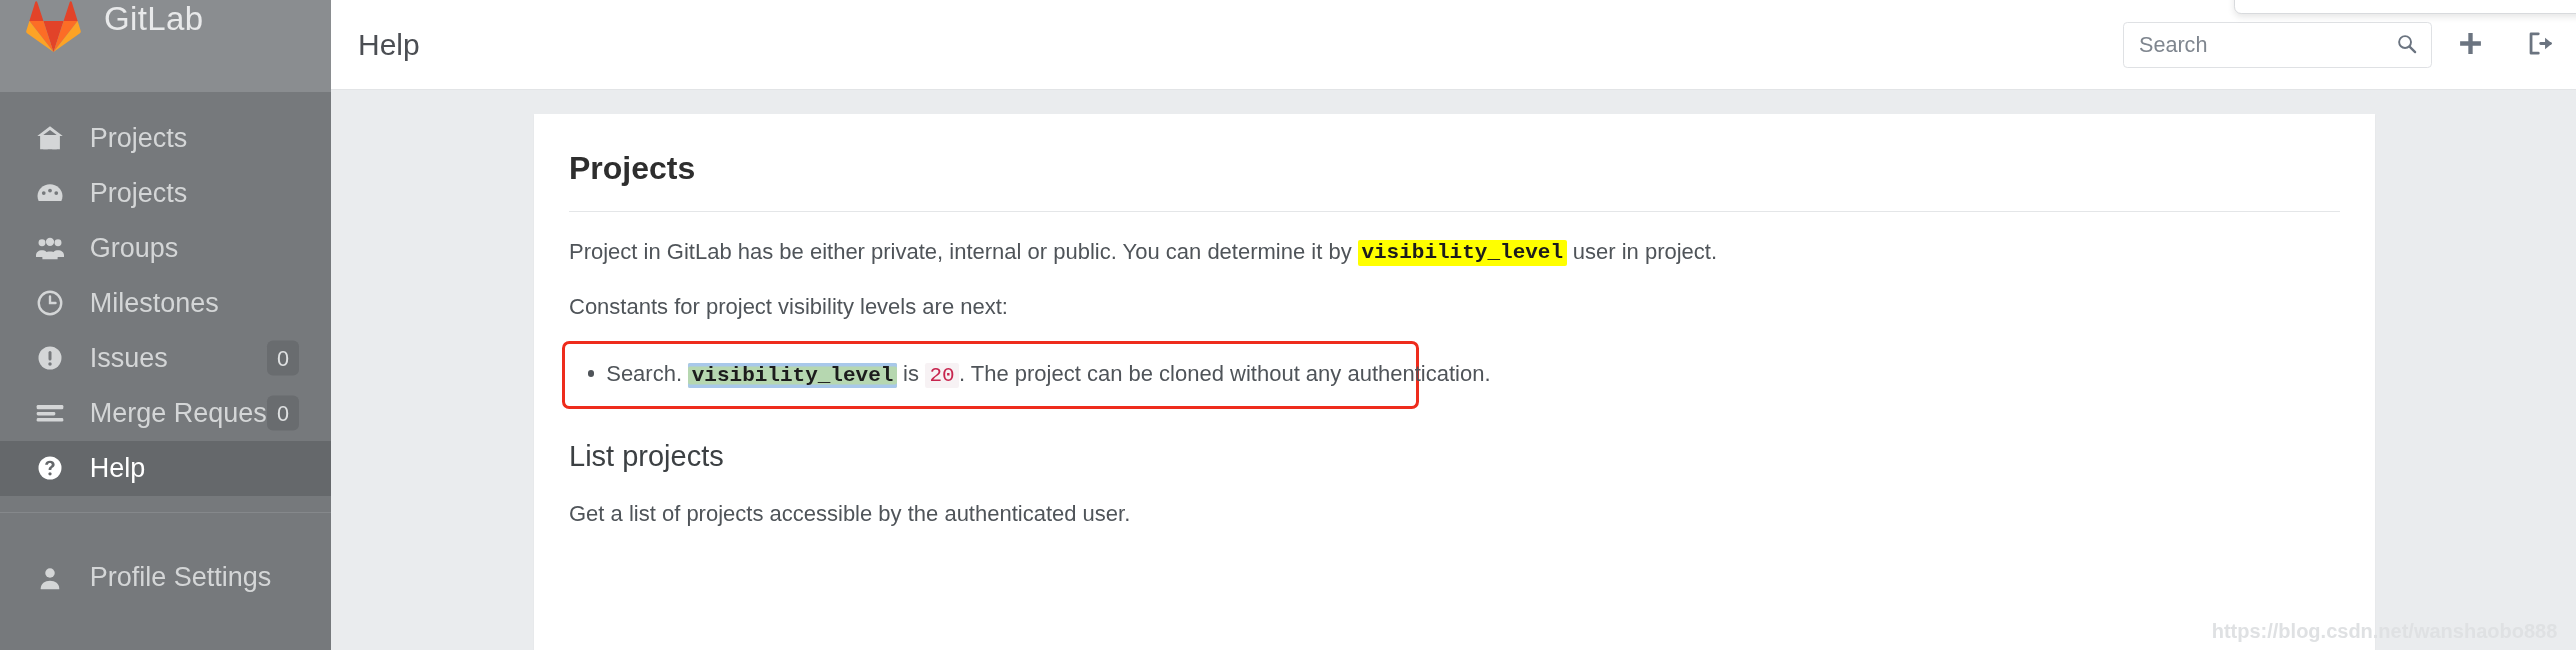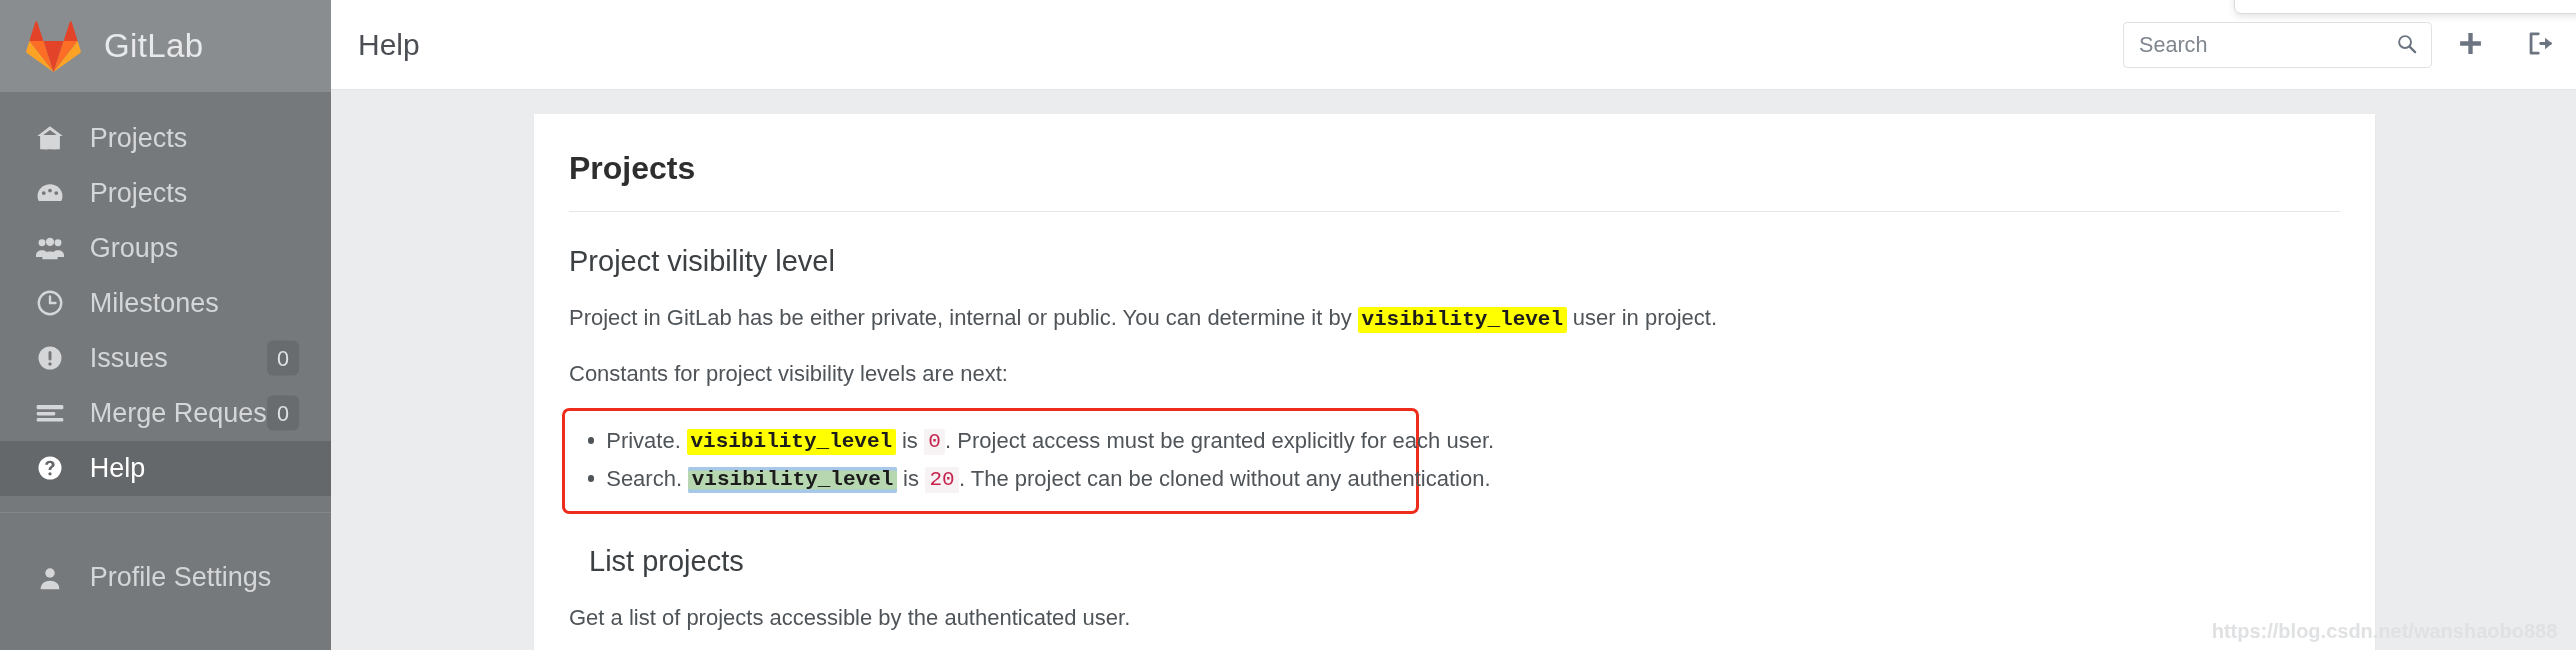--- a/index.html
+++ b/index.html
@@ -26,21 +26,21 @@
     position: absolute;
     left: 0; top: 0;
     width: 331px;
     height: 650px;
     background: #76797c;
     overflow: hidden;
   }
   .brand {
     height: 92px;
     display: flex;
-    align-items: center;
+    align-items: flex-start;
     padding-left: 26px;
     background: #8a8d90;
     box-sizing: border-box;
   }
   .brand-logo {
     width: 55px;
     height: 52px;
     flex: 0 0 auto;
   }
   .brand-title {
@@ -212,21 +212,21 @@
     height: 0.7px;
     background: #e4e6e8;
   }
   h2.doc-h2 {
     margin: 32px 0 0 0;
     font-size: 29px;
     font-weight: 400;
     color: #3c4043;
     line-height: 1.2;
   }
-  h2.doc-h2.tight { margin-top: 30px; margin-left: 20px; }
+  h2.doc-h2.tight { margin-top: 30px; }
   p.doc-p {
     margin: 24.5px 0 0 0;
     font-size: 22px;
     color: #4f5459;
     line-height: 1.35;
   }
 
   code.code-plain {
     font-family: "Liberation Mono", monospace;
     font-size: 21px;
@@ -462,39 +462,32 @@
     </div>
   </header>
 
   <main id="main">
 
     <article id="content-card">
 
       <h1 class="doc-h1">Projects</h1>
       <div class="doc-rule"></div>
 
-      <h2 class="doc-h2">Project visibility level</h2>
 
       <p class="doc-p">
         <span>Project in GitLab has be either private, internal or public. You can determine it by</span>
         <code class="code-plain hl-yellow">visibility_level</code>
         <span>user in project.</span>
       </p>
 
       <p class="doc-p">Constants for project visibility levels are next:</p>
 
       <div id="visibility-callout">
         <ul class="doc-ul">
 
-          <li>
-            <span>Private.</span>
-            <code class="code-plain hl-yellow">visibility_level</code>
-            <span>is</span>
-            <code class="code-num">0</code><span>. Project access must be granted explicitly for each user.</span>
-          </li>
 
 
           <li>
             <span>Search.</span>
             <code class="code-plain hl-green">visibility_level</code>
             <span>is</span>
             <code class="code-num">20</code><span>. The project can be cloned without any authentication.</span>
           </li>
 
         </ul>

